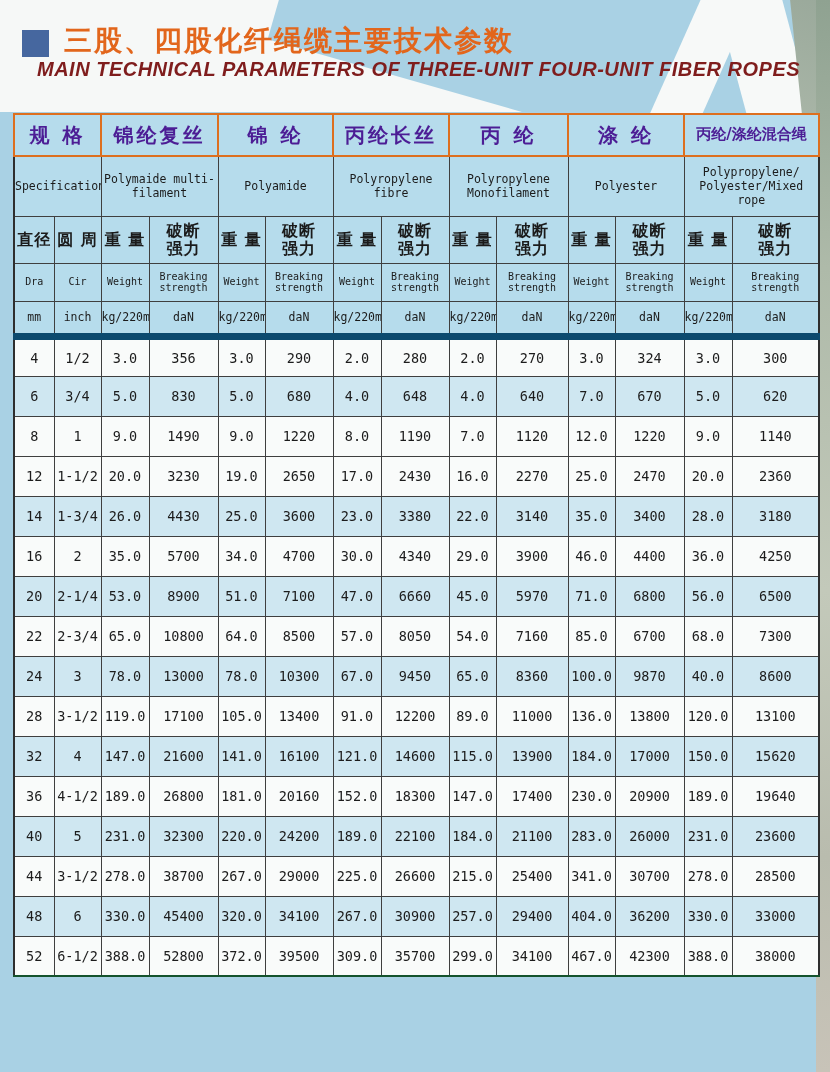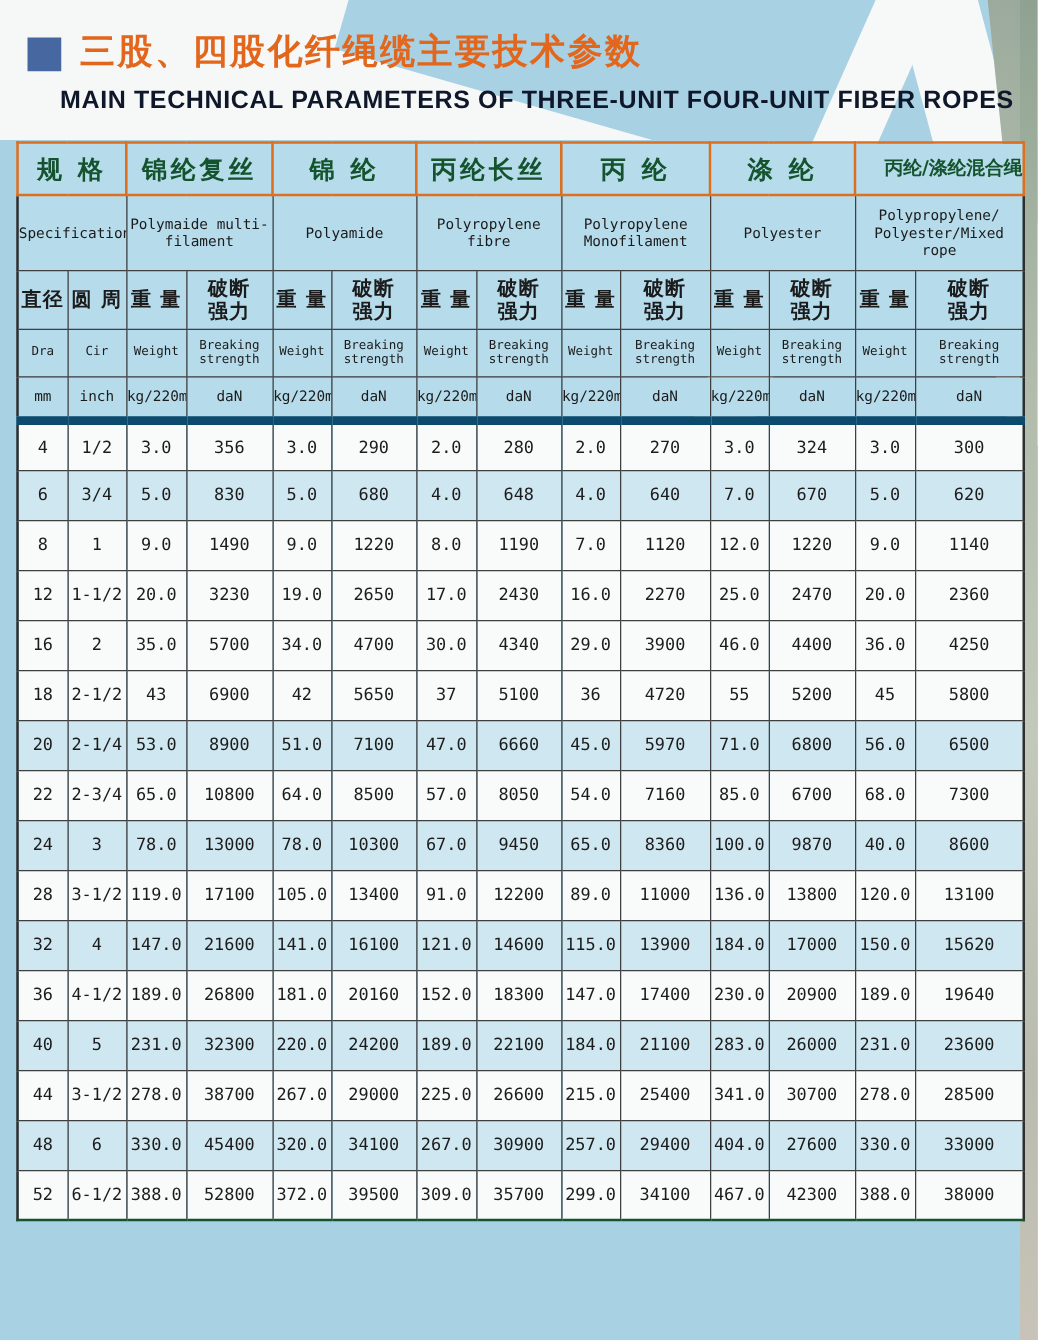--- a/index.html
+++ b/index.html
@@ -20,38 +20,38 @@
   .bg-right-blob{position:absolute;top:0;right:0;width:95px;height:400px;
     background:linear-gradient(200deg,#9aa99b,#b4bfb0 55%,rgba(180,191,176,0));
     clip-path:polygon(58% 0,100% 0,100% 100%,82% 55%);}
   .bg-right-edge{position:absolute;top:0;right:0;width:14px;height:1072px;
     background:linear-gradient(180deg,#8fa291,#aebaa9 25%,#c3c9ba 55%,#b9bcae 80%,#c8c3b8);}
   
   .title-bullet{position:absolute;left:22px;top:30px;width:27px;height:27px;background:#46679f;}
   .title-cn{position:absolute;left:64px;top:22px;margin:0;
     font-family:"DejaVu Sans","Liberation Sans",sans-serif;
     font-size:28px;font-weight:bold;letter-spacing:2px;color:#e2661c;white-space:nowrap;}
-  .title-en{position:absolute;left:37px;top:58px;margin:11px;
+  .title-en{position:absolute;left:37px;top:58px;margin:0;
     font-family:"Liberation Sans","DejaVu Sans",sans-serif;
-    font-size:20px;font-weight:bold;letter-spacing:0.5px;color:#0f172a;white-space:nowrap;}
+    font-size:20px;font-weight:bold;letter-spacing:0.5px;color:#7f1d1d;white-space:nowrap;font-style:italic;}
   
   table.spec{position:absolute;left:13px;top:113px;width:805px;table-layout:fixed;
     border-collapse:collapse;z-index:2;}
   th,td{border:1px solid #3f3f3f;text-align:center;vertical-align:middle;padding:0;
     overflow:hidden;}
   thead th{background:#b6dcec;font-weight:normal;}
   tr>*:first-child{border-left:2px solid #2e2e2e;}
   tr>*:last-child{border-right:2px solid #2e2e2e;}
   tbody tr:last-child td{border-bottom:2px solid #14532d;}
   
   tr.group{height:42px;}
-  tr.group th{border:2px solid #dd6f1f;color:#14532d;
+  tr.group th{border:2px solid #dd6f1f;color:#4c1d95;
     font-family:"DejaVu Sans","Liberation Sans",sans-serif;
     font-size:20px;font-weight:bold;letter-spacing:3px;line-height:1.05;}
-  tr.group th.tight{font-size:15px;letter-spacing:0;word-break:break-all;text-align:right;}
+  tr.group th.tight{font-size:15px;letter-spacing:0;word-break:break-all;}
   
   tr.gen{height:60px;}
   tr.gen th{font-size:11.5px;line-height:1.25;}
   
   tr.cnsub{height:47px;}
   tr.cnsub th{font-family:"DejaVu Sans","Liberation Sans",sans-serif;
     font-size:16px;font-weight:bold;letter-spacing:1px;line-height:1.1;}
   span.w2{display:inline-block;width:2.3em;word-break:break-all;letter-spacing:1px;}
   
   tr.ensub{height:38px;}
@@ -221,52 +221,52 @@
         <td>2650</td>
         <td>17.0</td>
         <td>2430</td>
         <td>16.0</td>
         <td>2270</td>
         <td>25.0</td>
         <td>2470</td>
         <td>20.0</td>
         <td>2360</td>
       </tr>
+      <tr class="shade">
+        <td>14</td>
+        <td>1-3/4</td>
+        <td>26.0</td>
+        <td>4430</td>
+        <td>25.0</td>
+        <td>3600</td>
+        <td>23.0</td>
+        <td>3380</td>
+        <td>22.0</td>
+        <td>3140</td>
+        <td>35.0</td>
+        <td>3400</td>
+        <td>28.0</td>
+        <td>3180</td>
+      </tr>
       <tr>
         <td>16</td>
         <td>2</td>
         <td>35.0</td>
         <td>5700</td>
         <td>34.0</td>
         <td>4700</td>
         <td>30.0</td>
         <td>4340</td>
         <td>29.0</td>
         <td>3900</td>
         <td>46.0</td>
         <td>4400</td>
         <td>36.0</td>
         <td>4250</td>
       </tr>
-      <tr>
-        <td>18</td>
-        <td>2-1/2</td>
-        <td>43</td>
-        <td>6900</td>
-        <td>42</td>
-        <td>5650</td>
-        <td>37</td>
-        <td>5100</td>
-        <td>36</td>
-        <td>4720</td>
-        <td>55</td>
-        <td>5200</td>
-        <td>45</td>
-        <td>5800</td>
-      </tr>
       <tr class="shade">
         <td>20</td>
         <td>2-1/4</td>
         <td>53.0</td>
         <td>8900</td>
         <td>51.0</td>
         <td>7100</td>
         <td>47.0</td>
         <td>6660</td>
         <td>45.0</td>
@@ -393,21 +393,21 @@
         <td>6</td>
         <td>330.0</td>
         <td>45400</td>
         <td>320.0</td>
         <td>34100</td>
         <td>267.0</td>
         <td>30900</td>
         <td>257.0</td>
         <td>29400</td>
         <td>404.0</td>
-        <td>27600</td>
+        <td>36200</td>
         <td>330.0</td>
         <td>33000</td>
       </tr>
       <tr>
         <td>52</td>
         <td>6-1/2</td>
         <td>388.0</td>
         <td>52800</td>
         <td>372.0</td>
         <td>39500</td>

